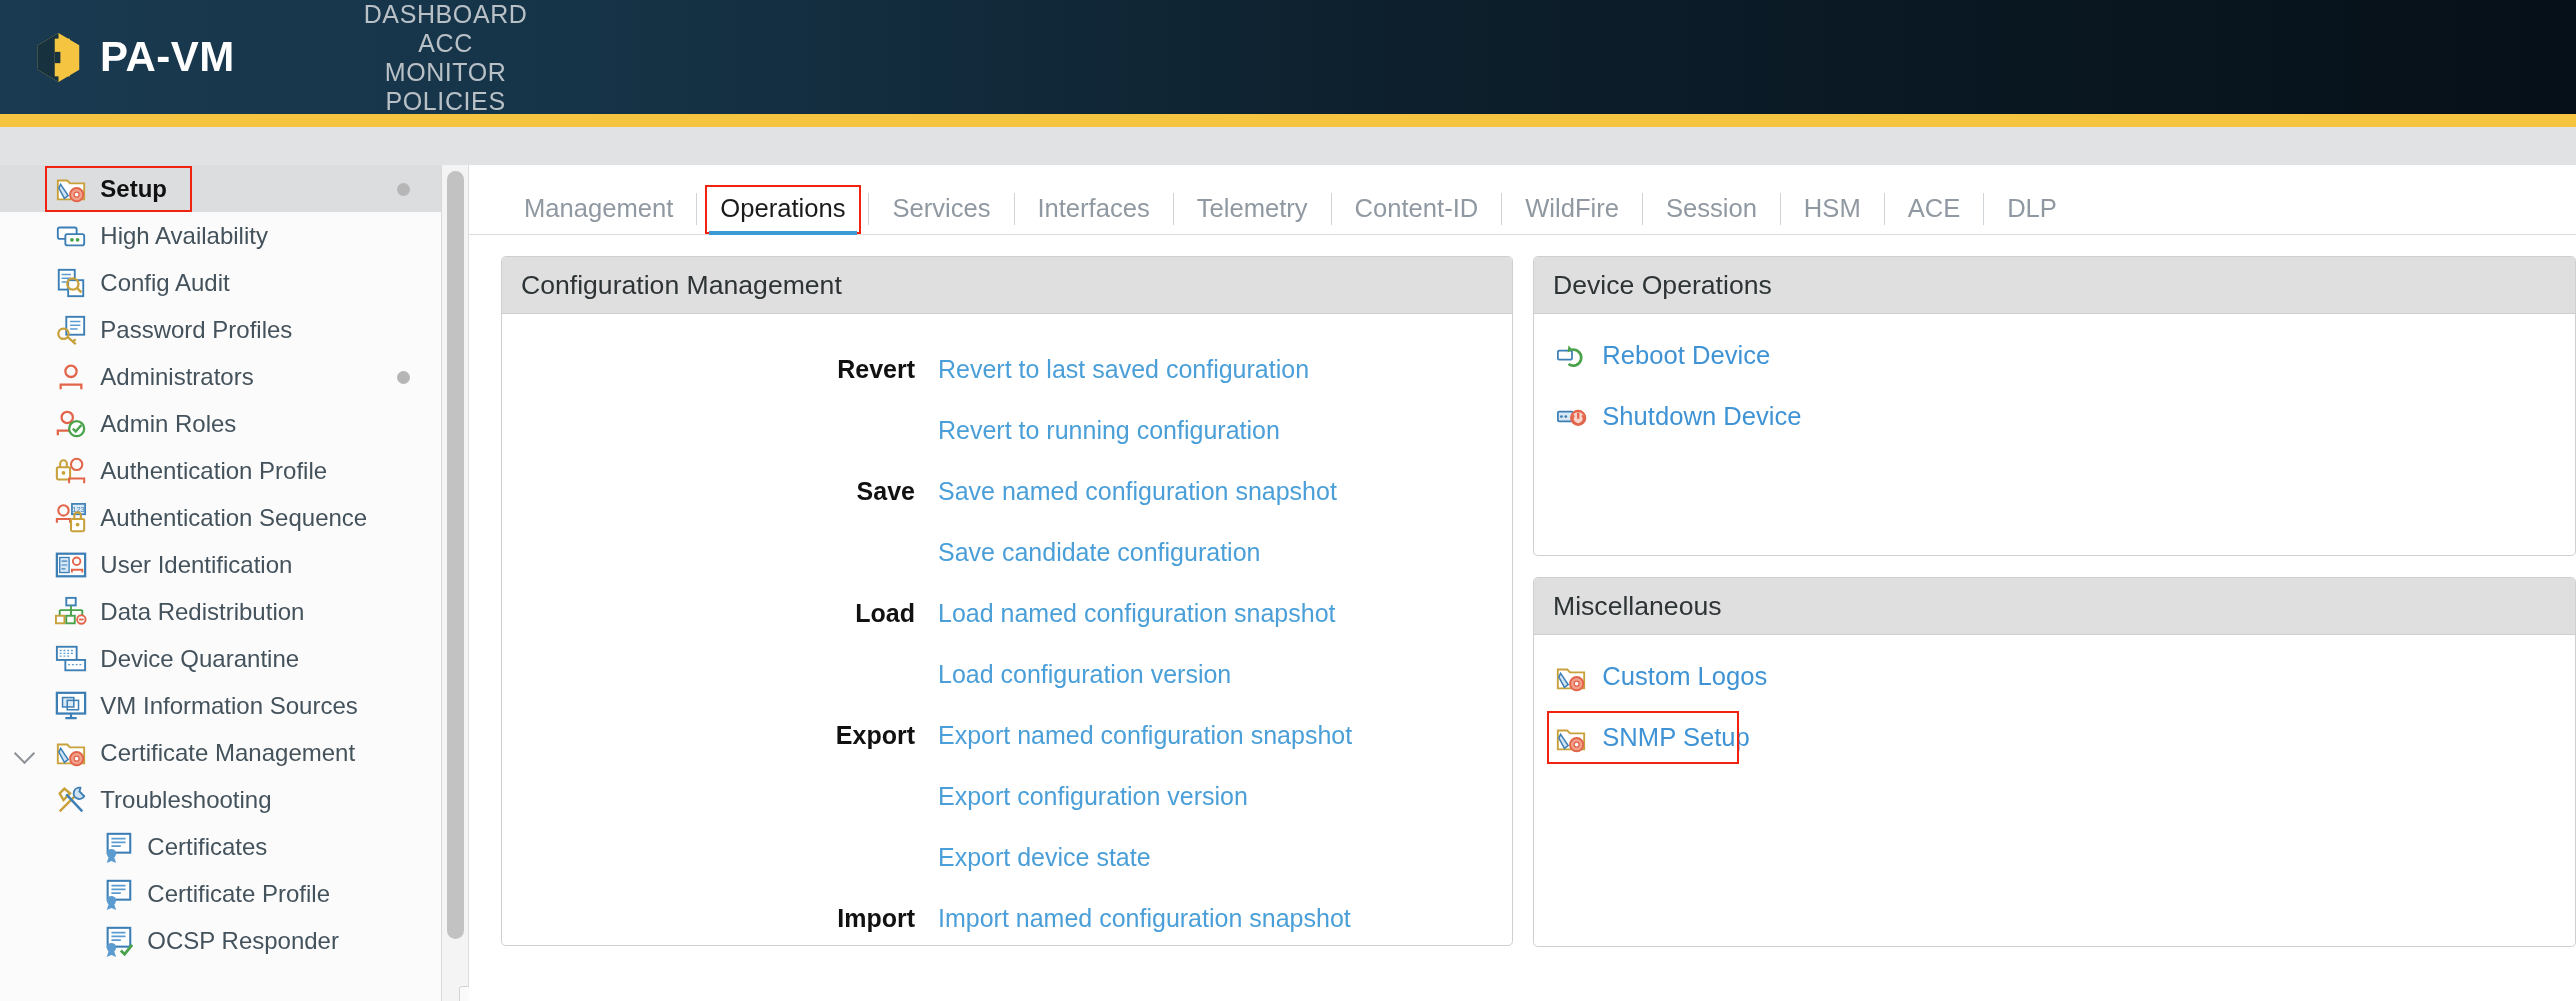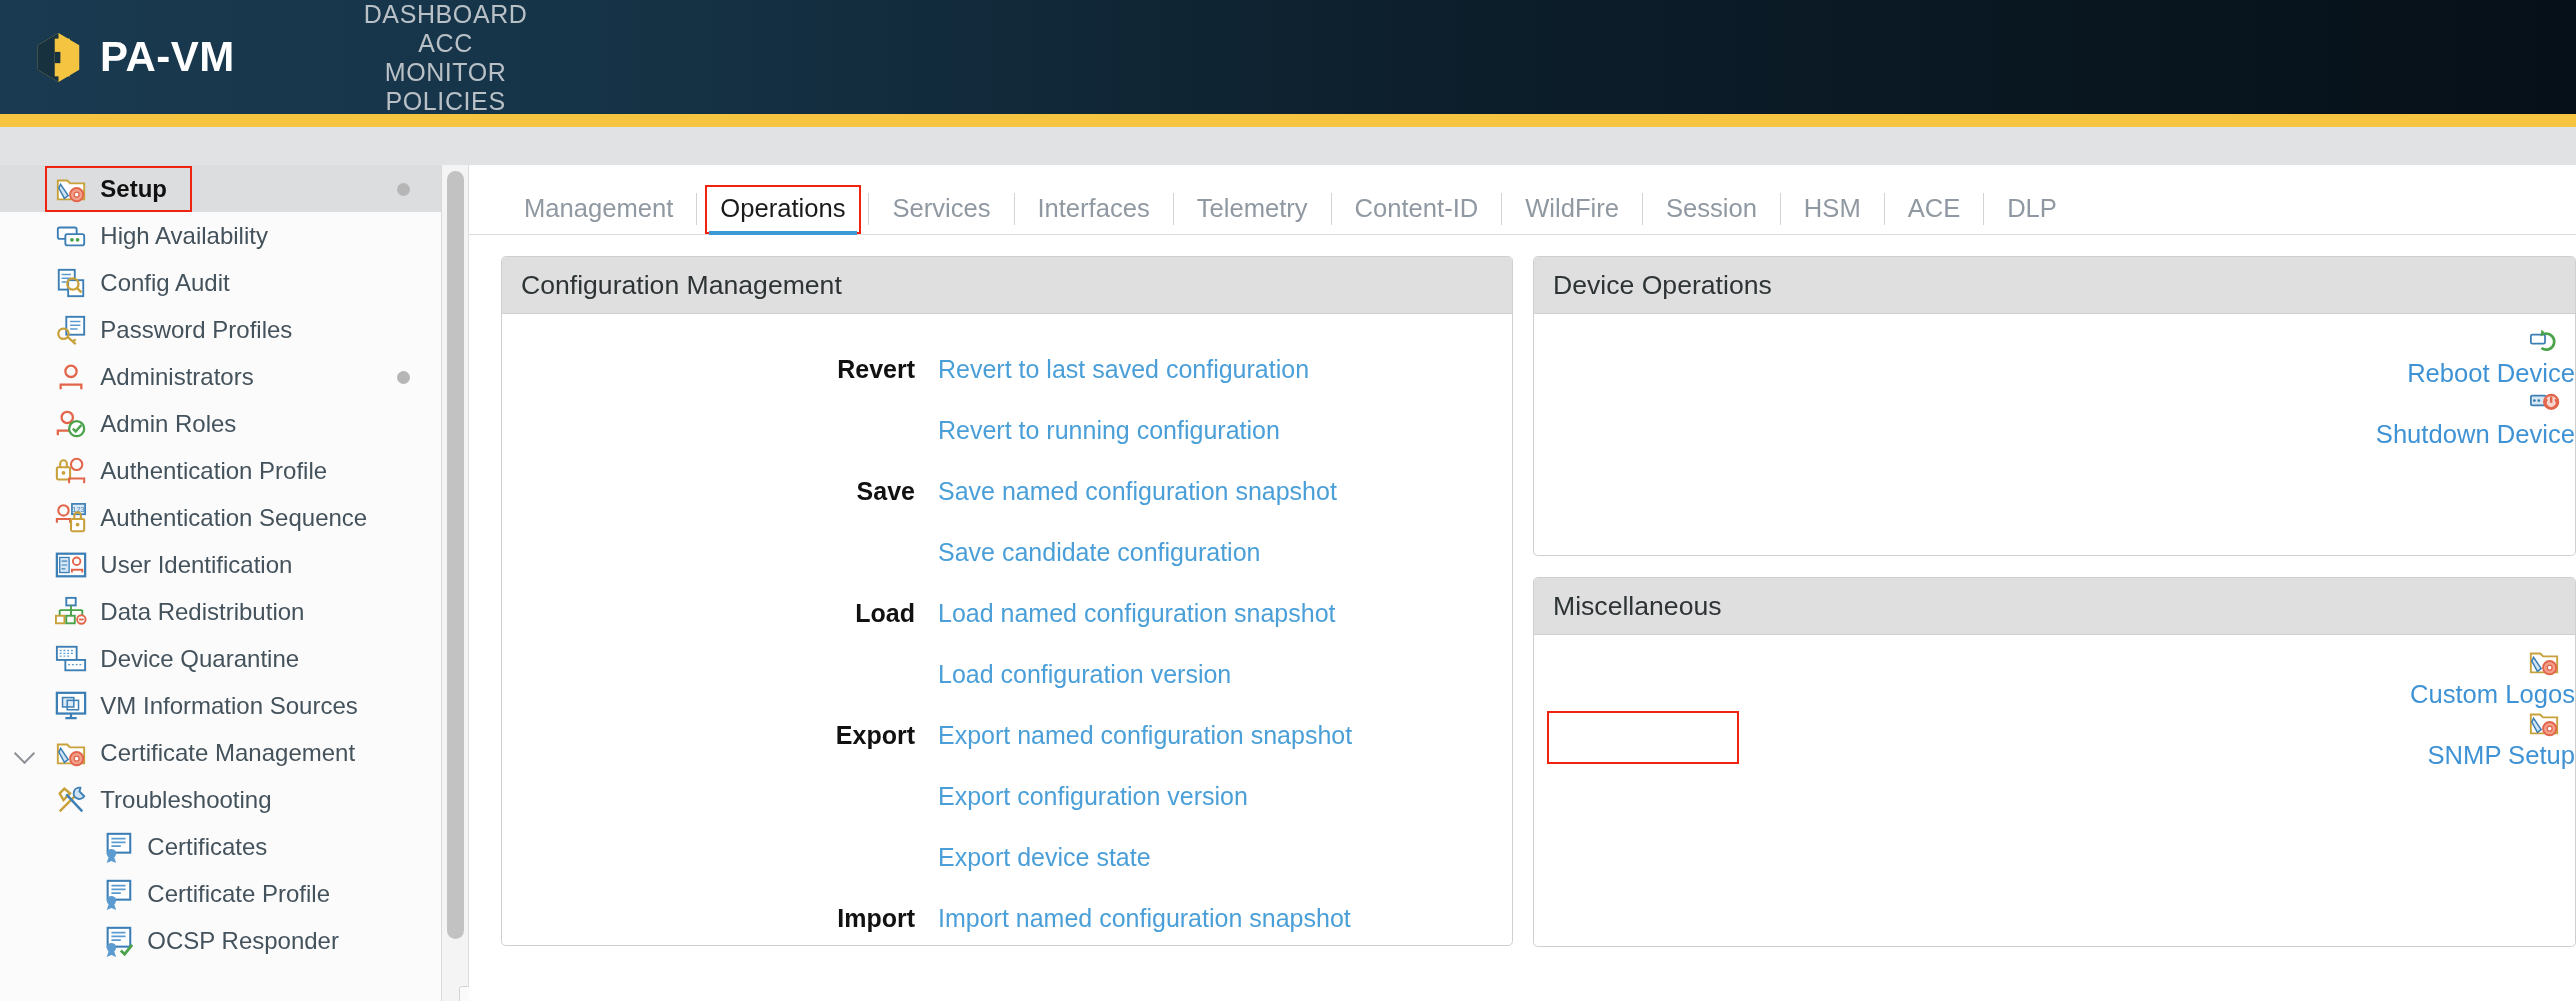--- a/index.html
+++ b/index.html
@@ -155,22 +155,22 @@
   .cfg-row { display: flex; align-items: center; height: 61px; }
   .cfg-label {
     width: 436px; text-align: right; padding-right: 23px;
     font-size: 25px; color: #111; font-weight: 600;
   }
   .cfg-link {
     font-size: 25px; color: #4a9fd8; cursor: pointer;
   }
 
   .op-row {
-    display: flex; align-items: flex-end; height: 61px;
-    padding-left: 21px; position: relative; flex-direction: column;
+    display: flex; align-items: center; height: 61px;
+    padding-left: 21px; position: relative;
   }
   .op-icon { width: 34px; height: 30px; margin-right: 13.3px; position: relative; flex: 0 0 34px; }
   .op-link { font-size: 25.6px; color: #3f93d4; cursor: pointer; }
   .op-row .op-hl {
     position: absolute; left: 13.3px; top: 3.8px; width: 192px; height: 53px;
     border: 2.8px solid #f02311; pointer-events: none;
   }
 
   
   svg { display: block; }

